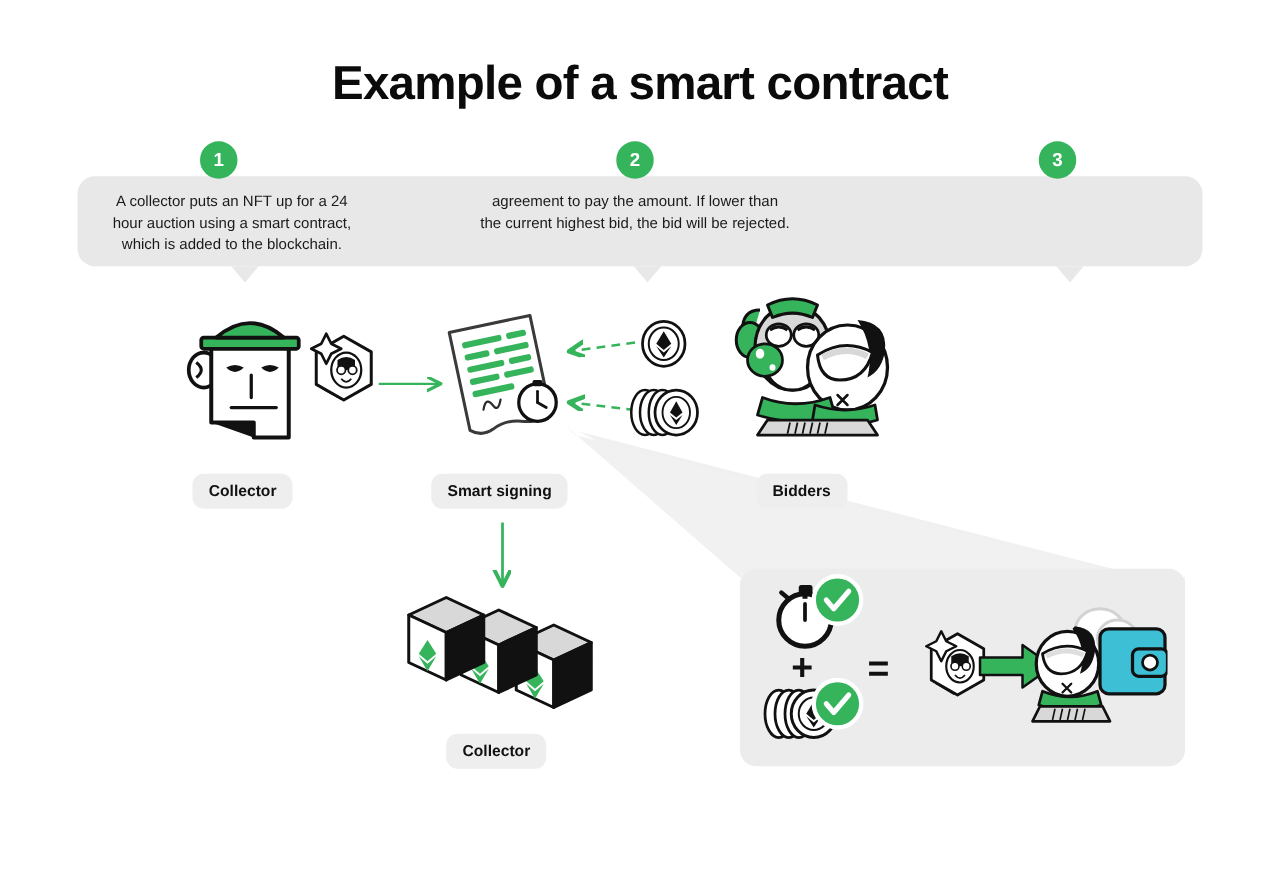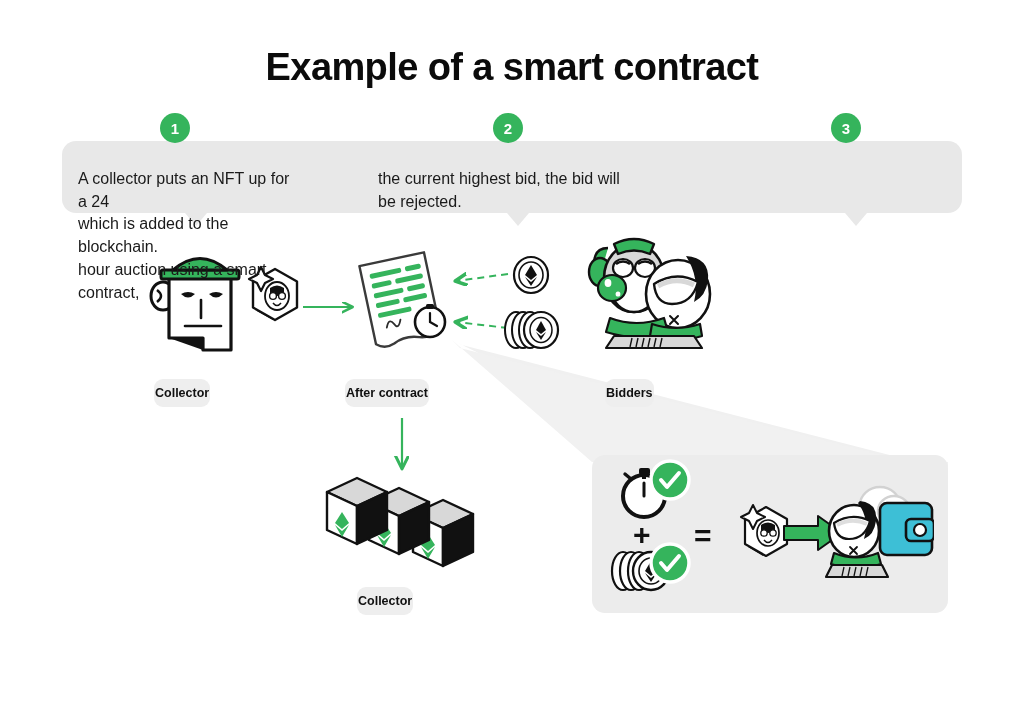--- a/index.html
+++ b/index.html
@@ -34,30 +34,30 @@
   }
   .step-num {
     position: absolute; top: 113px;
     width: 30px; height: 30px; border-radius: 50%;
     background: #35b45c; color: #ffffff;
     font-size: 15px; font-weight: 700;
     display: flex; align-items: center; justify-content: center;
     z-index: 3;
   }
   .step-text {
-    position: absolute; top: 168px;
-    font-size: 16px; line-height: 1.42;
+    position: absolute; top: 153px;
+    text-align: center; font-size: 12px; line-height: 1.42;
     color: #1a1a1a; z-index: 2;
   }
 
   
   .pill {
     position: absolute;
     background: #eeeeee; border-radius: 9px;
-    padding: 7px 1px;
+    padding: 7px 13px;
     font-size: 12.5px; font-weight: 600; color: #111;
     white-space: nowrap;
   }
 
   svg.layer { position: absolute; left: 0; top: 0; width: 1024px; height: 706px; overflow: visible; }
   .fig { position: absolute; }
 
   
   .panel {
     position: absolute; left: 592px; top: 455px;
@@ -87,24 +87,25 @@
     </div>
   <div class="step-num" style="left:493px">
       <span>2</span>
     </div>
   <div class="step-num" style="left:831px">
       <span>3</span>
     </div>
 
   <div class="step-text" style="left:78px; width:215px">
     <div>A collector puts an NFT up for a 24</div>
+    <div>hour auction using a smart contract,</div>
     <div>which is added to the blockchain.</div>
-    <div>hour auction using a smart contract,</div>
   </div>
   <div class="step-text" style="left:378px; width:260px">
+    <div>agreement to pay the amount. If lower than</div>
     <div>the current highest bid, the bid will be rejected.</div>
   </div>
 
   <svg class="layer">
     <polygon points="452,340 700,462 948,462 948,470 462,345" fill="#f0f0f0"></polygon>
     <polygon points="452,340 592,462 948,462 948,472 460,348" fill="#f1f1f1"></polygon>
   </svg>
 
   <svg class="layer">
     <defs>
@@ -306,17 +307,17 @@
     <g stroke="#111" stroke-width="1.3">
       <line x1="26" y1="82" x2="24" y2="91"></line>
         <line x1="32" y1="82" x2="30" y2="91"></line>
       <line x1="38" y1="82" x2="36" y2="91"></line>
         <line x1="44" y1="82" x2="42" y2="91"></line>
       <line x1="50" y1="82" x2="48" y2="91"></line>
     </g>
   </svg>
 
   <div class="pill" style="left:154px; top:379px">Collector</div>
-  <div class="pill" style="left:345px; top:379px">After contract</div>
+  <div class="pill" style="left:345px; top:379px">Smart signing</div>
   <div class="pill" style="left:605px; top:379px">Bidders</div>
   <div class="pill" style="left:357px; top:587px">Collector</div>
 
 </div>
 
 </body></html>

